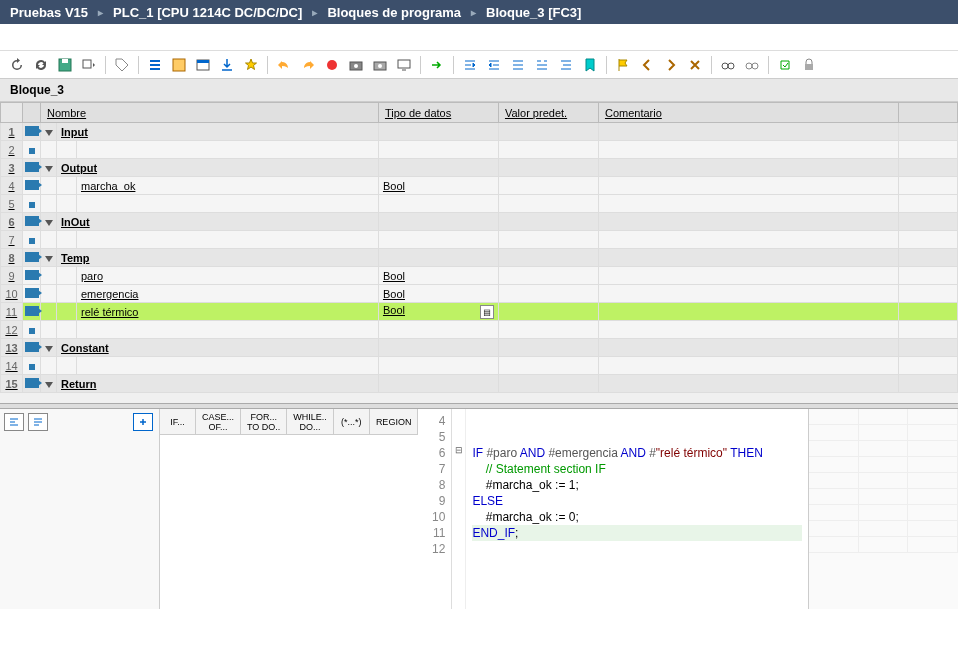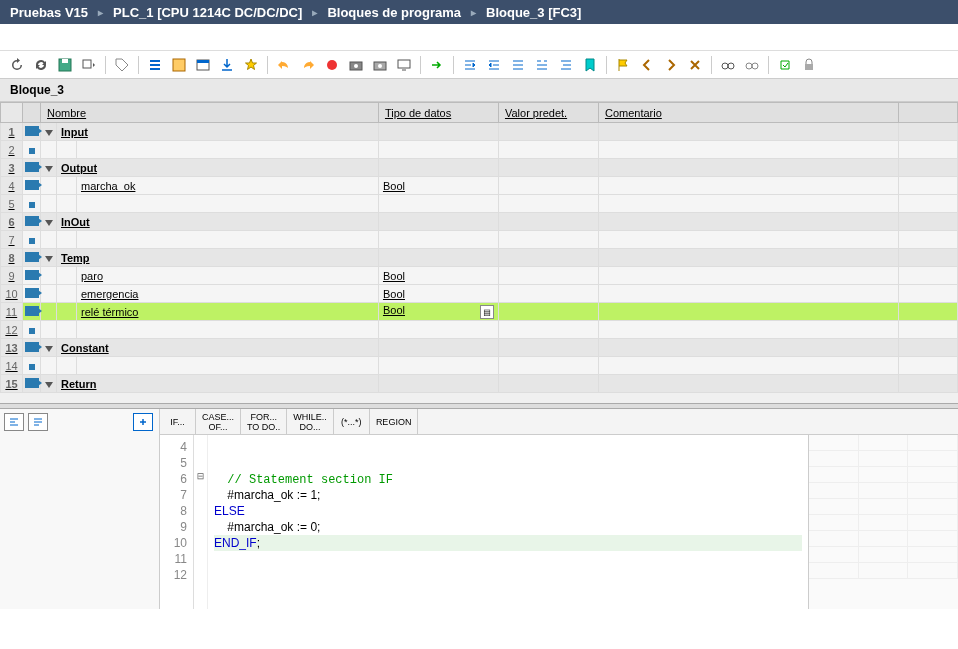--- a/index.html
+++ b/index.html
@@ -33,34 +33,34 @@
 
 .dt-pick { float: right; width: 14px; height: 14px; border: 1px solid #888; background: #fff; display: inline-flex; align-items: center; justify-content: center; font-size: 8px; margin-top: 1px; }
 
 .splitter { height: 6px; background: #ddd; border-top: 1px solid #aaa; border-bottom: 1px solid #aaa; cursor: row-resize; }
 
 .bottom-pane { display: flex; height: 200px; }
 .left-gutter { width: 160px; background: #f8f8f8; border-right: 1px solid #ccc; padding: 4px; display: flex; gap: 4px; align-items: flex-start; position: relative; }
 .gutter-btn { width: 20px; height: 18px; border: 1px solid #888; background: #fff; display: inline-flex; align-items: center; justify-content: center; cursor: pointer; }
 .gutter-btn.blue { position: absolute; right: 6px; top: 4px; border-color: #0066cc; }
 
-.code-area { flex: 1; display: flex; flex-direction: column; }
+.code-area { flex: 1; display: flex; flex-direction: row; }
 .snippet-bar { display: flex; background: #f4f4f4; border-bottom: 1px solid #ccc; height: 26px; }
 .snippet-tab { padding: 2px 6px; border-right: 1px solid #ccc; font-size: 9px; text-align: center; line-height: 10px; display: flex; flex-direction: column; justify-content: center; cursor: pointer; min-width: 36px; }
 
 .editor-wrap { display: flex; flex: 1; overflow: auto; font-family: Consolas, monospace; font-size: 12px; position: relative; }
 .line-nums { background: #fff; color: #888; text-align: right; padding: 4px 6px 4px 4px; border-right: 1px solid #ddd; user-select: none; width: 34px; }
 .line-nums div { height: 16px; line-height: 16px; }
 .fold-col { width: 14px; background: #fff; border-right: 1px solid #eee; padding-top: 4px; }
 .fold-col div { height: 16px; text-align: center; font-size: 9px; color: #666; }
 .code-lines { padding: 4px 6px; flex: 1; }
 .code-lines div { height: 16px; line-height: 16px; white-space: pre; }
 .code-lines .hl { background: #e8f5e8; }
 .kw { color: #0000cc; }
-.cm { color: #009900; font-family: Liberation Mono, monospace; }
+.cm { color: #009900; }
 .str { color: #800000; }
 .op { color: #555; }
 .right-mini { width: 150px; background: #fafafa; border-left: 1px solid #ccc; }
 .right-mini .m-row { height: 16px; border-bottom: 1px solid #eee; display:flex; }
 .right-mini .m-cell { flex:1; border-right:1px solid #eee; }
 
 .io-icon { display:inline-block; width:14px; height:10px; background:#2a7ab0; position:relative; }
 .io-icon::after { content:''; position:absolute; right:-3px; top:2px; border-left:4px solid #2a7ab0; border-top:3px solid transparent; border-bottom:3px solid transparent; }
 .dot-icon { display:inline-block; width:6px; height:6px; background:#2a7ab0; }
 .tri { display:inline-block; width:0; height:0; border-left:4px solid transparent; border-right:4px solid transparent; border-top:6px solid #555; cursor:pointer; }
@@ -502,20 +502,21 @@
           <div></div>
           <div></div>
           <div></div>
           <div></div>
           <div></div>
           <div></div>
         </div>
       <div class="code-lines" id="code-lines">
           <div></div>
           <div></div>
+          <div><span class="kw">IF </span><span class="op">#paro </span><span class="kw">AND </span><span class="op">#emergencia </span><span class="kw">AND </span><span class="op">#</span><span class="str">"relé térmico"</span><span class="kw"> THEN</span></div>
           <div>    <span class="cm">// Statement section IF</span></div>
           <div>    #marcha_ok := 1;</div>
           <div><span class="kw">ELSE</span></div>
           <div>    #marcha_ok := 0;</div>
           <div class="hl"><span class="kw">END_IF</span>;</div>
           <div></div>
         </div>
       <div class="right-mini" id="right-mini">
           <div class="m-row">
             <div class="m-cell"></div>

